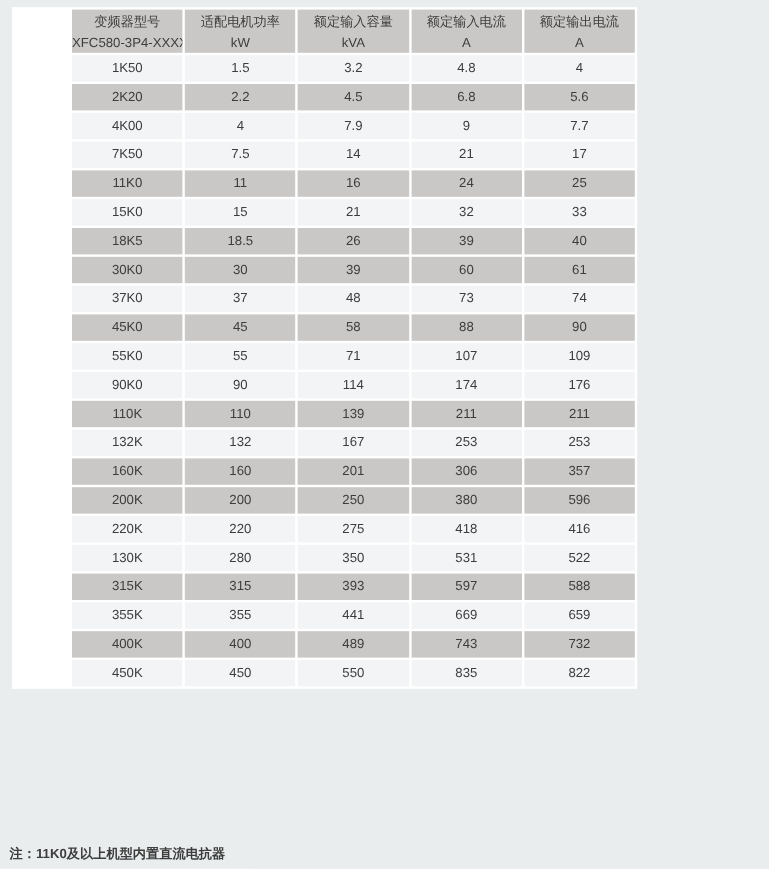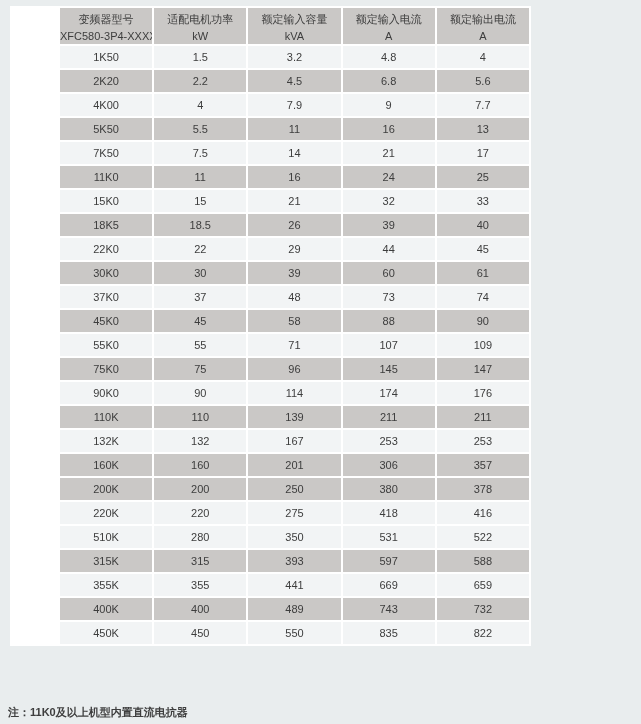--- a/index.html
+++ b/index.html
@@ -102,27 +102,20 @@
         <td>6.8</td>
         <td>5.6</td>
       </tr>
       <tr class="row-light">
         <td>4K00</td>
         <td>4</td>
         <td>7.9</td>
         <td>9</td>
         <td>7.7</td>
       </tr>
-      <tr class="row-gray">
-        <td>5K50</td>
-        <td>5.5</td>
-        <td>11</td>
-        <td>16</td>
-        <td>13</td>
-      </tr>
       <tr class="row-light">
         <td>7K50</td>
         <td>7.5</td>
         <td>14</td>
         <td>21</td>
         <td>17</td>
       </tr>
       <tr class="row-gray">
         <td>11K0</td>
         <td>11</td>
@@ -137,27 +130,20 @@
         <td>32</td>
         <td>33</td>
       </tr>
       <tr class="row-gray">
         <td>18K5</td>
         <td>18.5</td>
         <td>26</td>
         <td>39</td>
         <td>40</td>
       </tr>
-      <tr class="row-light">
-        <td>22K0</td>
-        <td>22</td>
-        <td>29</td>
-        <td>44</td>
-        <td>45</td>
-      </tr>
       <tr class="row-gray">
         <td>30K0</td>
         <td>30</td>
         <td>39</td>
         <td>60</td>
         <td>61</td>
       </tr>
       <tr class="row-light">
         <td>37K0</td>
         <td>37</td>
@@ -172,27 +158,20 @@
         <td>88</td>
         <td>90</td>
       </tr>
       <tr class="row-light">
         <td>55K0</td>
         <td>55</td>
         <td>71</td>
         <td>107</td>
         <td>109</td>
       </tr>
-      <tr class="row-gray">
-        <td>75K0</td>
-        <td>75</td>
-        <td>96</td>
-        <td>145</td>
-        <td>147</td>
-      </tr>
       <tr class="row-light">
         <td>90K0</td>
         <td>90</td>
         <td>114</td>
         <td>174</td>
         <td>176</td>
       </tr>
       <tr class="row-gray">
         <td>110K</td>
         <td>110</td>
@@ -212,31 +191,31 @@
         <td>160</td>
         <td>201</td>
         <td>306</td>
         <td>357</td>
       </tr>
       <tr class="row-gray">
         <td>200K</td>
         <td>200</td>
         <td>250</td>
         <td>380</td>
-        <td>378</td>
+        <td>596</td>
       </tr>
       <tr class="row-light">
         <td>220K</td>
         <td>220</td>
         <td>275</td>
         <td>418</td>
         <td>416</td>
       </tr>
       <tr class="row-light">
-        <td>510K</td>
+        <td>130K</td>
         <td>280</td>
         <td>350</td>
         <td>531</td>
         <td>522</td>
       </tr>
       <tr class="row-gray">
         <td>315K</td>
         <td>315</td>
         <td>393</td>
         <td>597</td>

